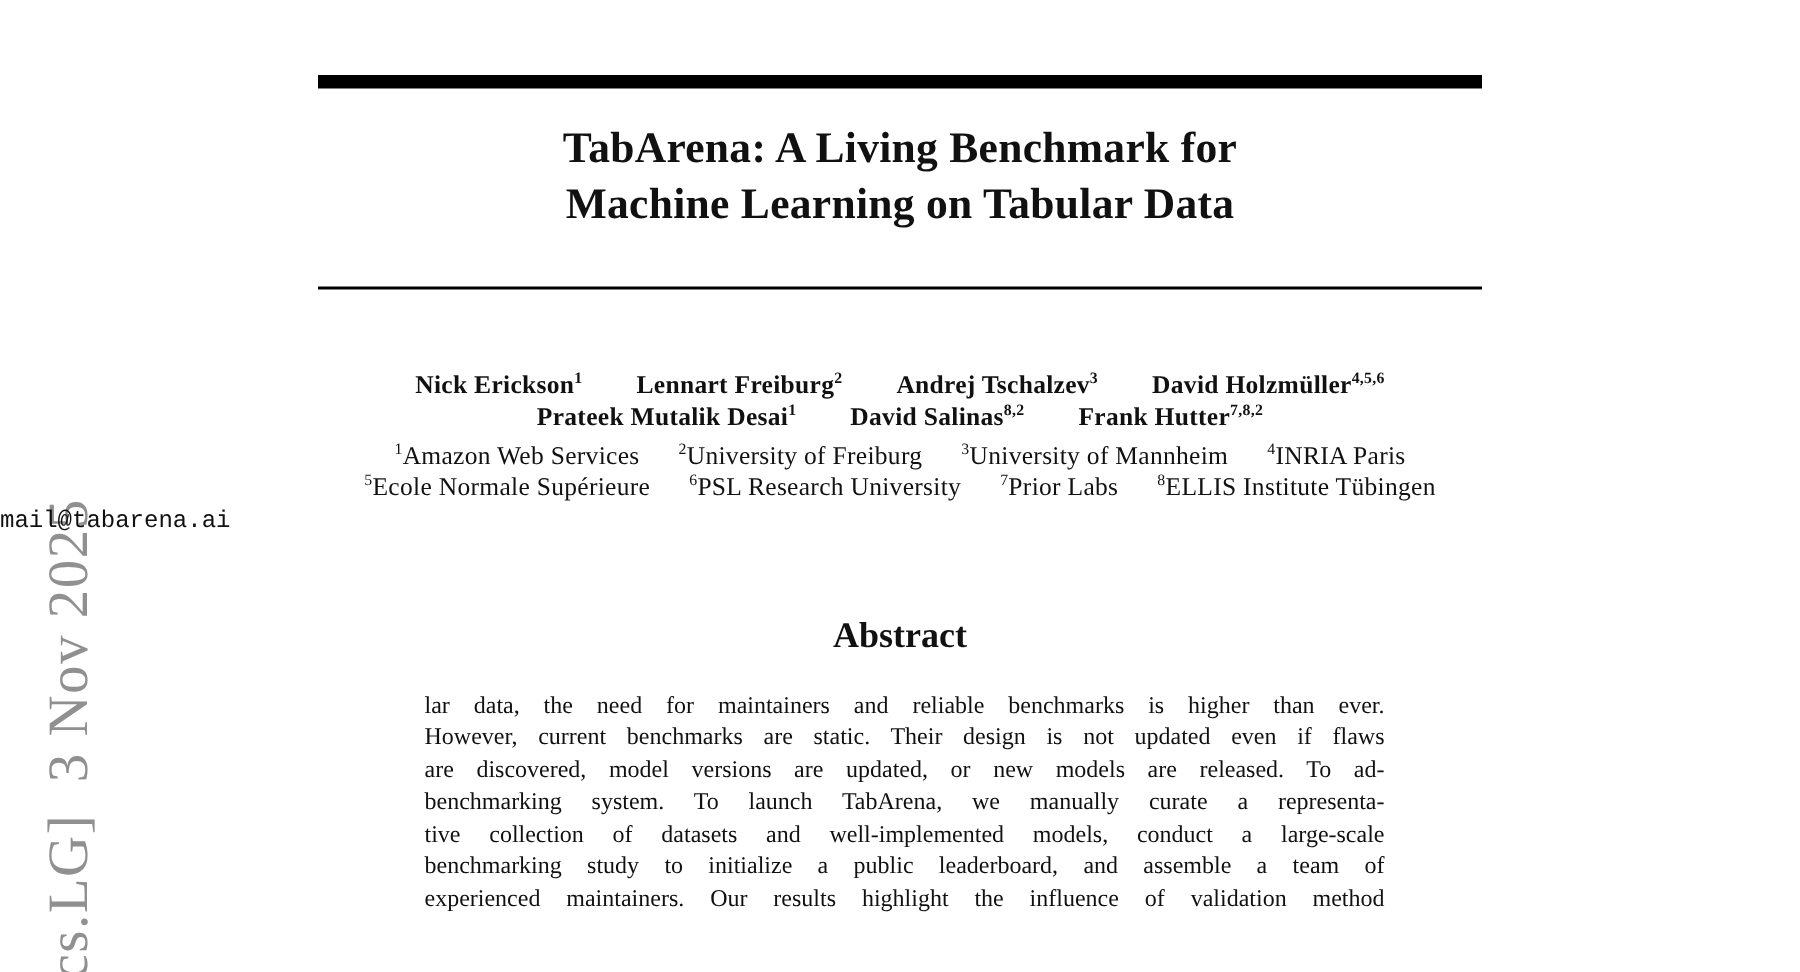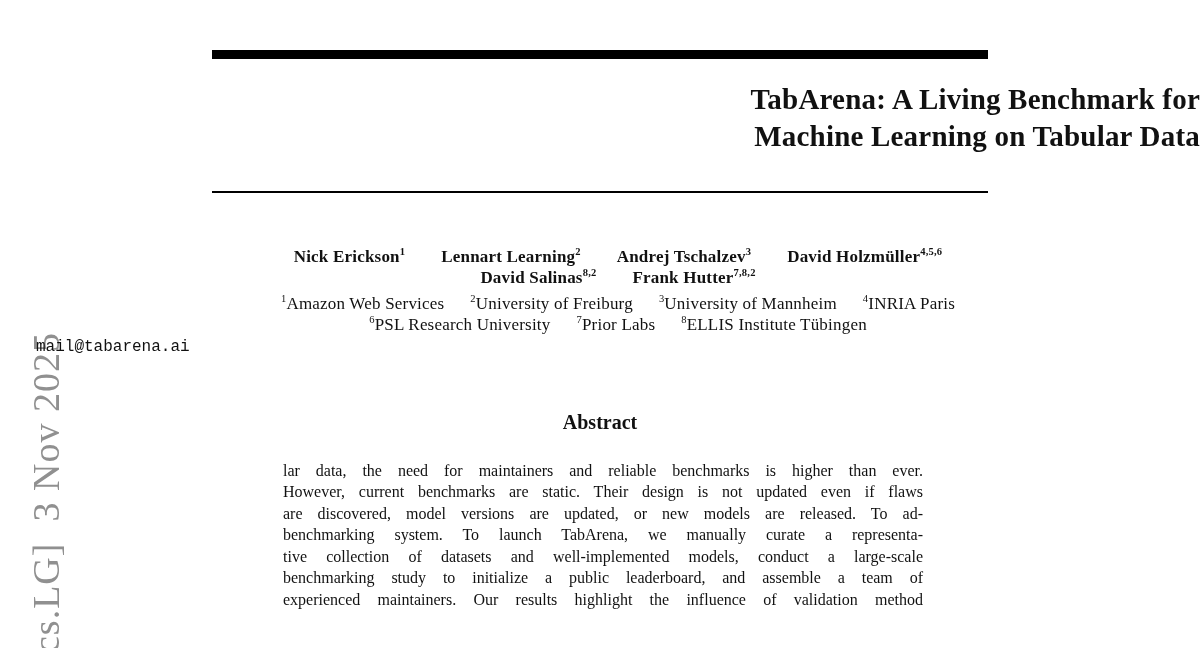--- a/index.html
+++ b/index.html
@@ -14,26 +14,26 @@
   .rule-thick {
     position: absolute; left: 212px; top: 50px;
     width: 776px; height: 9px; background: #000;
   }
   .rule-thin {
     position: absolute; left: 212px; top: 191px;
     width: 776px; height: 2px; background: #000;
   }
   .paper-title {
     position: absolute; left: 0; right: 0; top: 81px;
-    text-align: right;
+    text-align: center;
     font-size: 29px; font-weight: bold;
     line-height: 37px; letter-spacing: 0.2px;
   }
   .author-block {
-    position: absolute; left: 0; right: 0; top: 246px; margin-left: 36px;
+    position: absolute; left: 0; right: 0; top: 246px;
   }
   .author-row {
     display: flex; justify-content: center; align-items: baseline;
     gap: 36px;
     font-weight: bold; font-size: 17px; line-height: 21px;
     letter-spacing: 0.2px; white-space: nowrap;
   }
   .affil-row {
     display: flex; justify-content: center; align-items: baseline;
     gap: 26px;
@@ -46,21 +46,21 @@
     line-height: 0;
   }
   .email {
     font-family: "Liberation Mono", monospace;
     font-size: 16px; line-height: 21px; margin-top: 2px;
     letter-spacing: 0;
   }
   .abstract-heading {
     position: absolute; left: 0; right: 0; top: 411px;
     text-align: center;
-    font-size: 20px; font-weight: bold;
+    font-size: 24px; font-weight: bold;
   }
   .abstract-body {
     position: absolute; left: 283px; top: 460px; width: 640px;
     font-size: 16px;
   }
   .abstract-line {
     height: 21.45px; line-height: 21.45px;
     text-align: justify;
     text-align-last: justify;
     overflow: visible; white-space: nowrap;
@@ -85,35 +85,37 @@
 <div class="paper-title">
   <div>TabArena: A Living Benchmark for</div>
   <div>Machine Learning on Tabular Data</div>
 </div>
 
 <div class="rule-thin"></div>
 
 <div class="author-block">
   <div class="author-row">
     <span><span>Nick Erickson</span><sup>1</sup></span>
-    <span><span>Lennart Learning</span><sup>2</sup></span>
+    <span><span>Lennart Freiburg</span><sup>2</sup></span>
     <span><span>Andrej Tschalzev</span><sup>3</sup></span>
     <span><span>David Holzmüller</span><sup>4,5,6</sup></span>
   </div>
   <div class="author-row">
+    <span><span>Prateek Mutalik Desai</span><sup>1</sup></span>
     <span><span>David Salinas</span><sup>8,2</sup></span>
     <span><span>Frank Hutter</span><sup>7,8,2</sup></span>
   </div>
   <div class="affil-row first">
     <span><sup>1</sup><span>Amazon Web Services</span></span>
     <span><sup>2</sup><span>University of Freiburg</span></span>
     <span><sup>3</sup><span>University of Mannheim</span></span>
     <span><sup>4</sup><span>INRIA Paris</span></span>
   </div>
   <div class="affil-row">
+    <span><sup>5</sup><span>Ecole Normale Supérieure</span></span>
     <span><sup>6</sup><span>PSL Research University</span></span>
     <span><sup>7</sup><span>Prior Labs</span></span>
     <span><sup>8</sup><span>ELLIS Institute Tübingen</span></span>
   </div>
   <div class="email">mail@tabarena.ai</div>
 </div>
 
 <div class="abstract-heading">Abstract</div>
 
 <div class="abstract-body">

